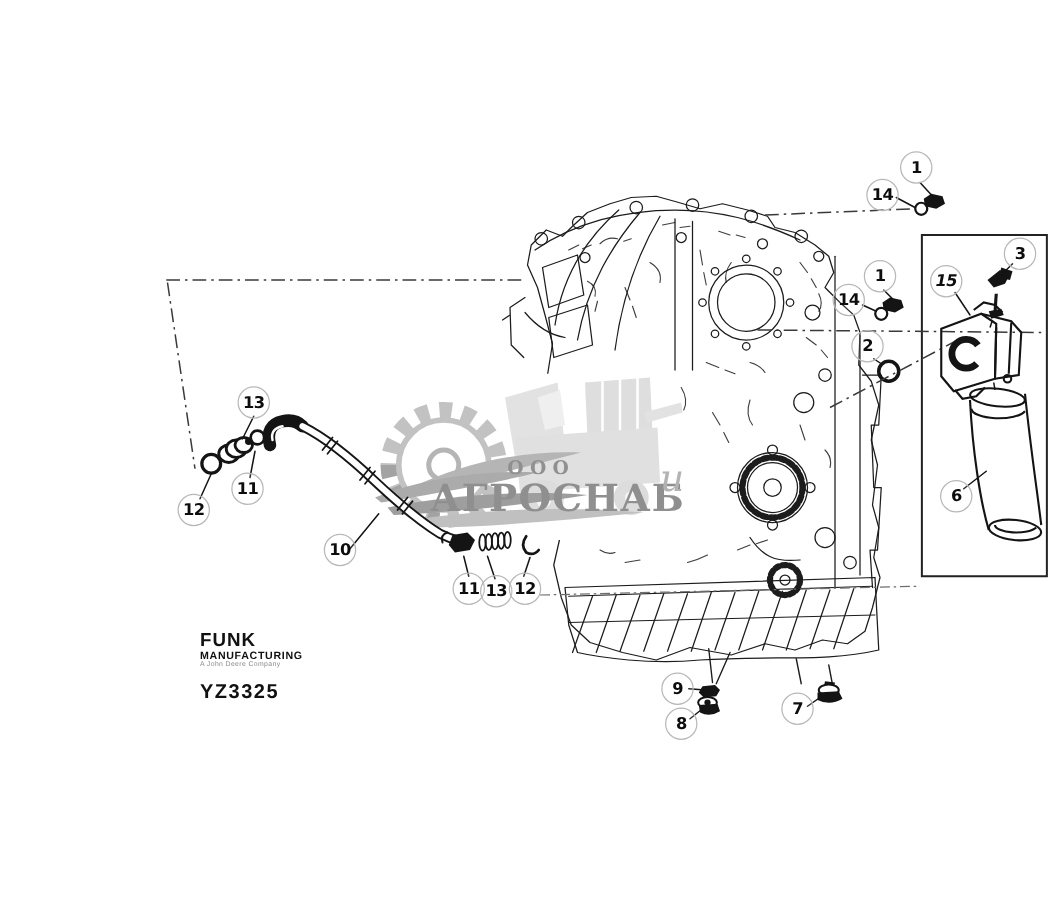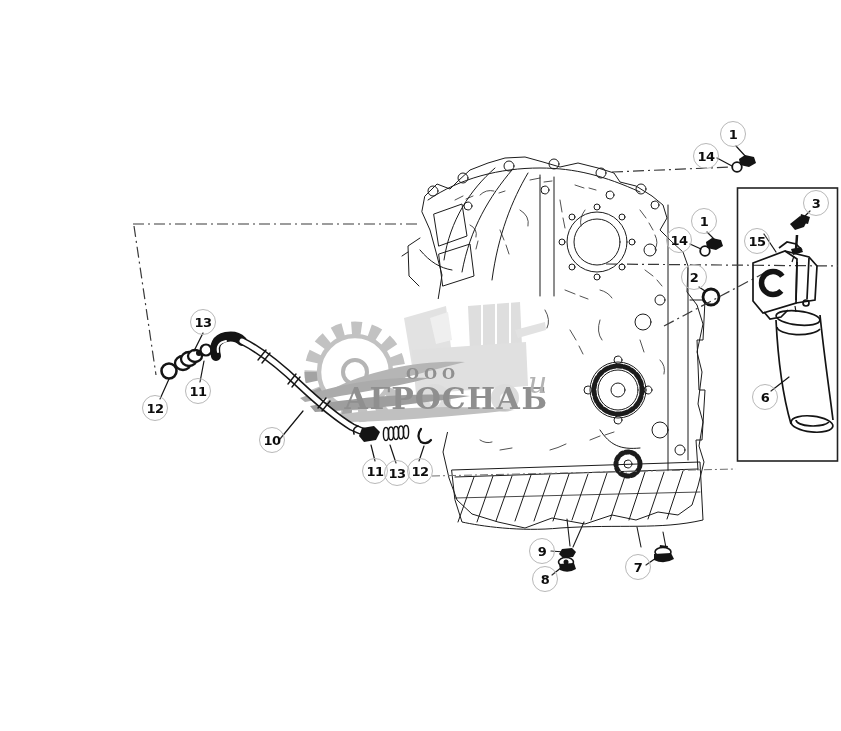--- a/index.html
+++ b/index.html
@@ -300,28 +300,34 @@
   </g>
 </svg>
 
 <div style="position:absolute;left:0;top:0;width:841px;height:731px;">
       <span class="callout" style="left: 733px; top: 134px;">1</span>
       <span class="callout" style="left: 706px; top: 156px;">14</span>
       <span class="callout" style="left: 704px; top: 221px;">1</span>
       <span class="callout" style="left: 679px; top: 240px;">14</span>
       <span class="callout" style="left: 694px; top: 277px;">2</span>
       <span class="callout" style="left: 816px; top: 203px;">3</span>
-      <span class="callout" style="left: 757px; top: 241px;">15</span>
+      <span class="callout" style="left: 757px; top: 225px; font-style: italic;">15</span>
       <span class="callout" style="left: 765px; top: 397px;">6</span>
       <span class="callout" style="left: 203px; top: 322px;">13</span>
       <span class="callout" style="left: 198px; top: 391px;">11</span>
       <span class="callout" style="left: 155px; top: 408px;">12</span>
       <span class="callout" style="left: 272px; top: 440px;">10</span>
       <span class="callout" style="left: 375px; top: 471px;">11</span>
       <span class="callout" style="left: 397px; top: 473px;">13</span>
       <span class="callout" style="left: 420px; top: 471px;">12</span>
       <span class="callout" style="left: 542px; top: 551px;">9</span>
       <span class="callout" style="left: 545px; top: 579px;">8</span>
       <span class="callout" style="left: 638px; top: 567px;">7</span>
     </div>
 
-
+<div class="brand">
+  <div class="brand-name">FUNK</div>
+  <div class="brand-sub">MANUFACTURING</div>
+  <div class="brand-tag">A John Deere Company</div>
+  <div class="brand-code">YZ3325</div>
 </div>
 
+</div>
+
 </body></html>

